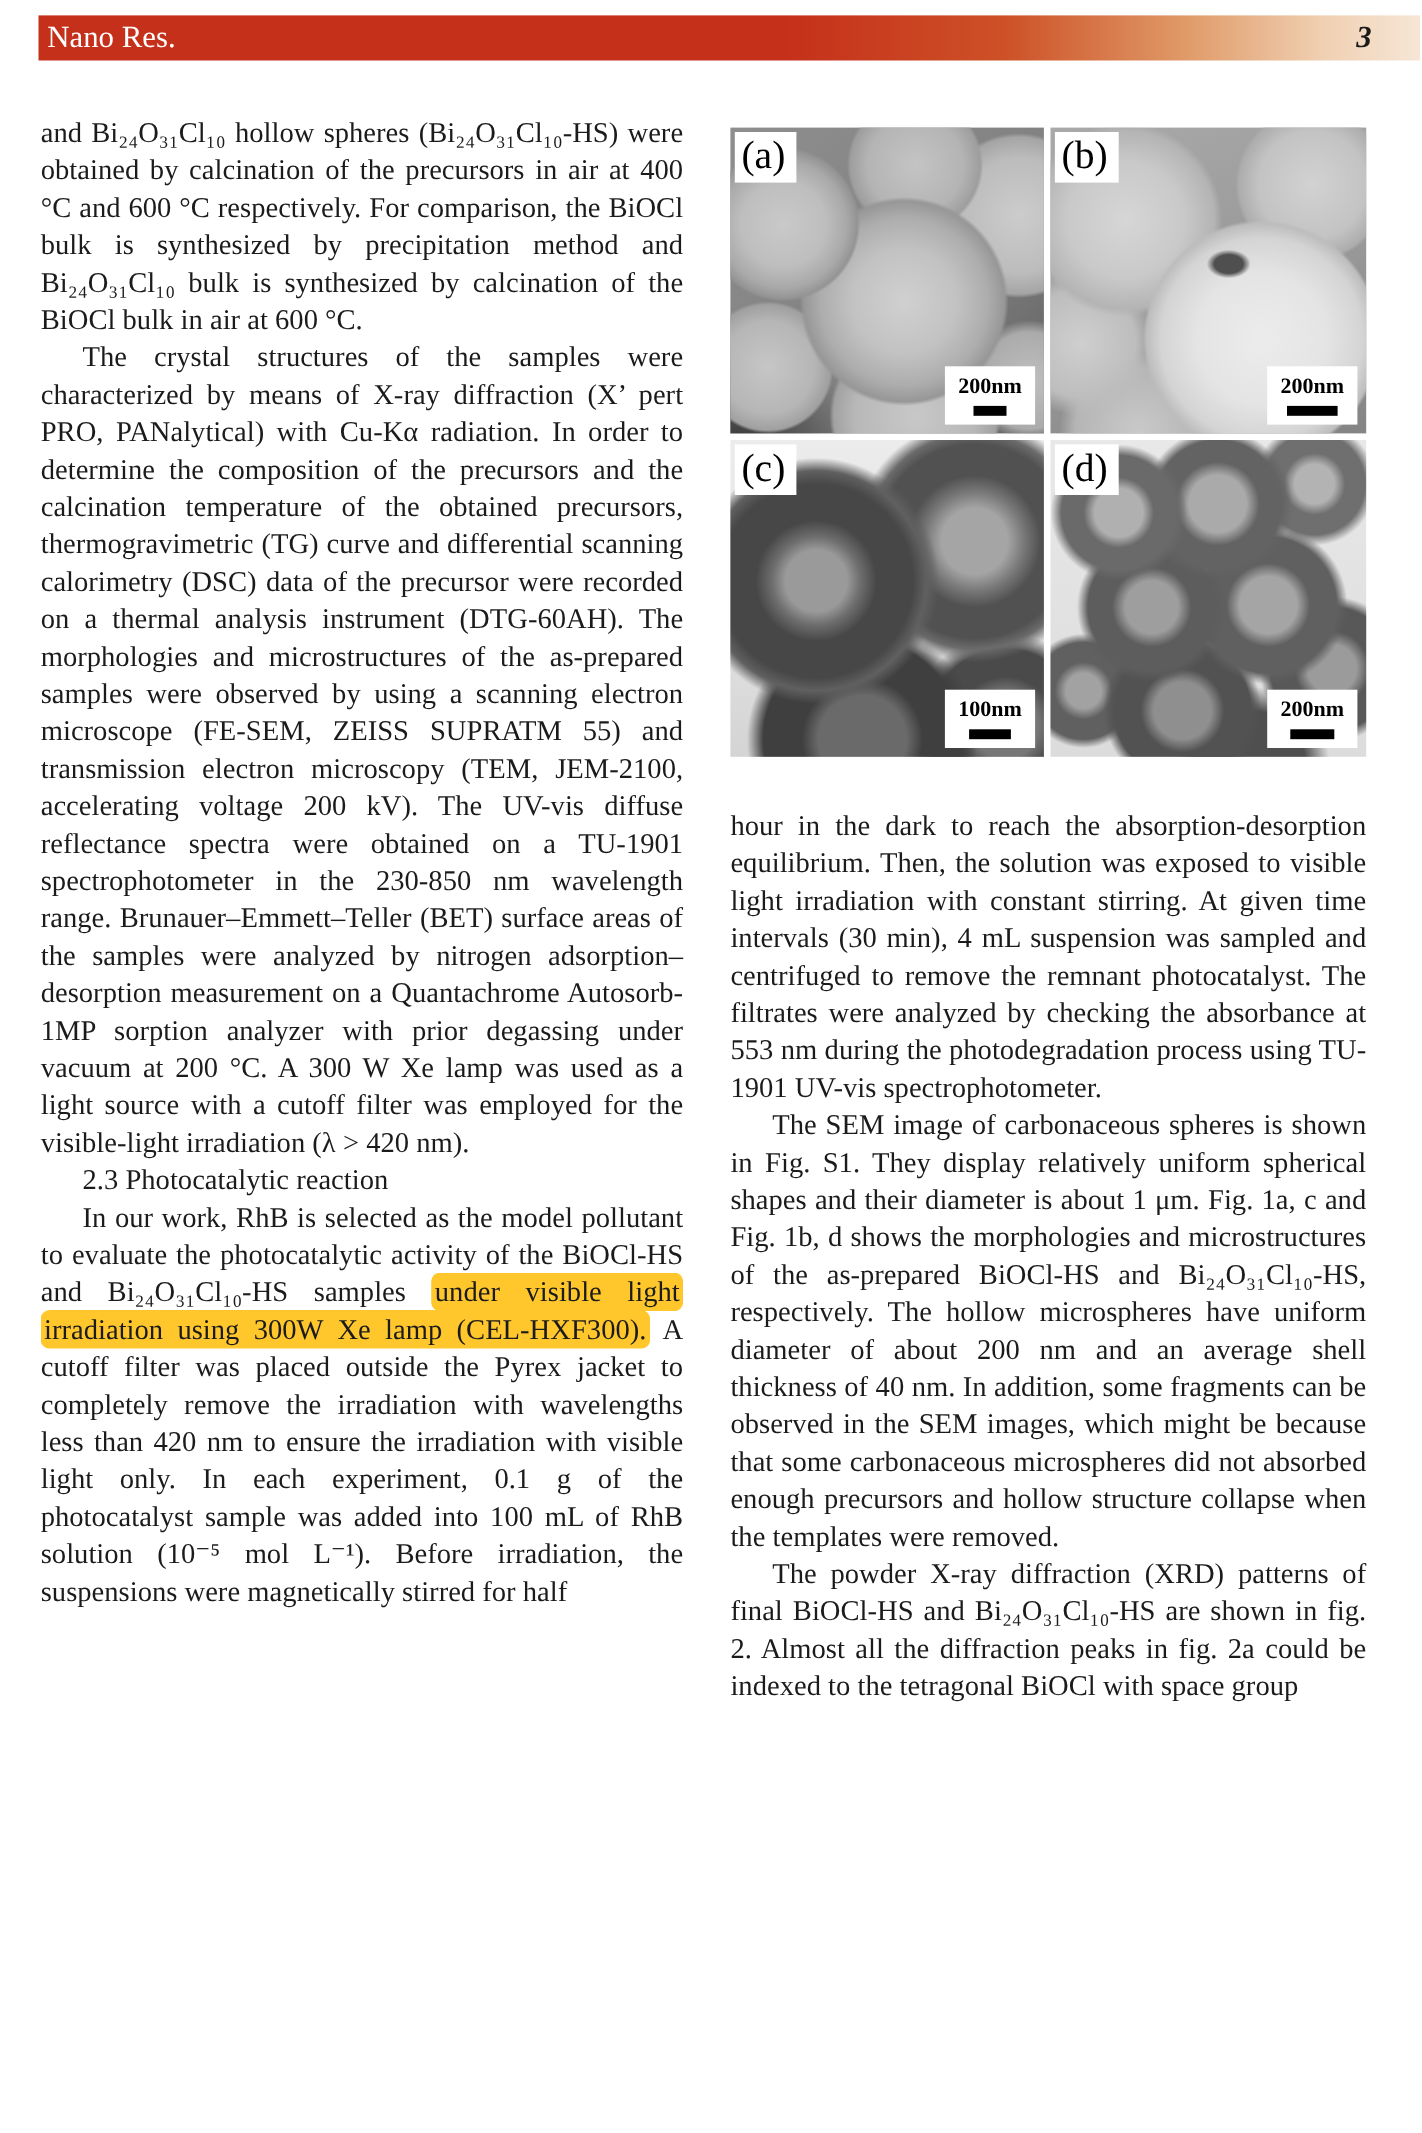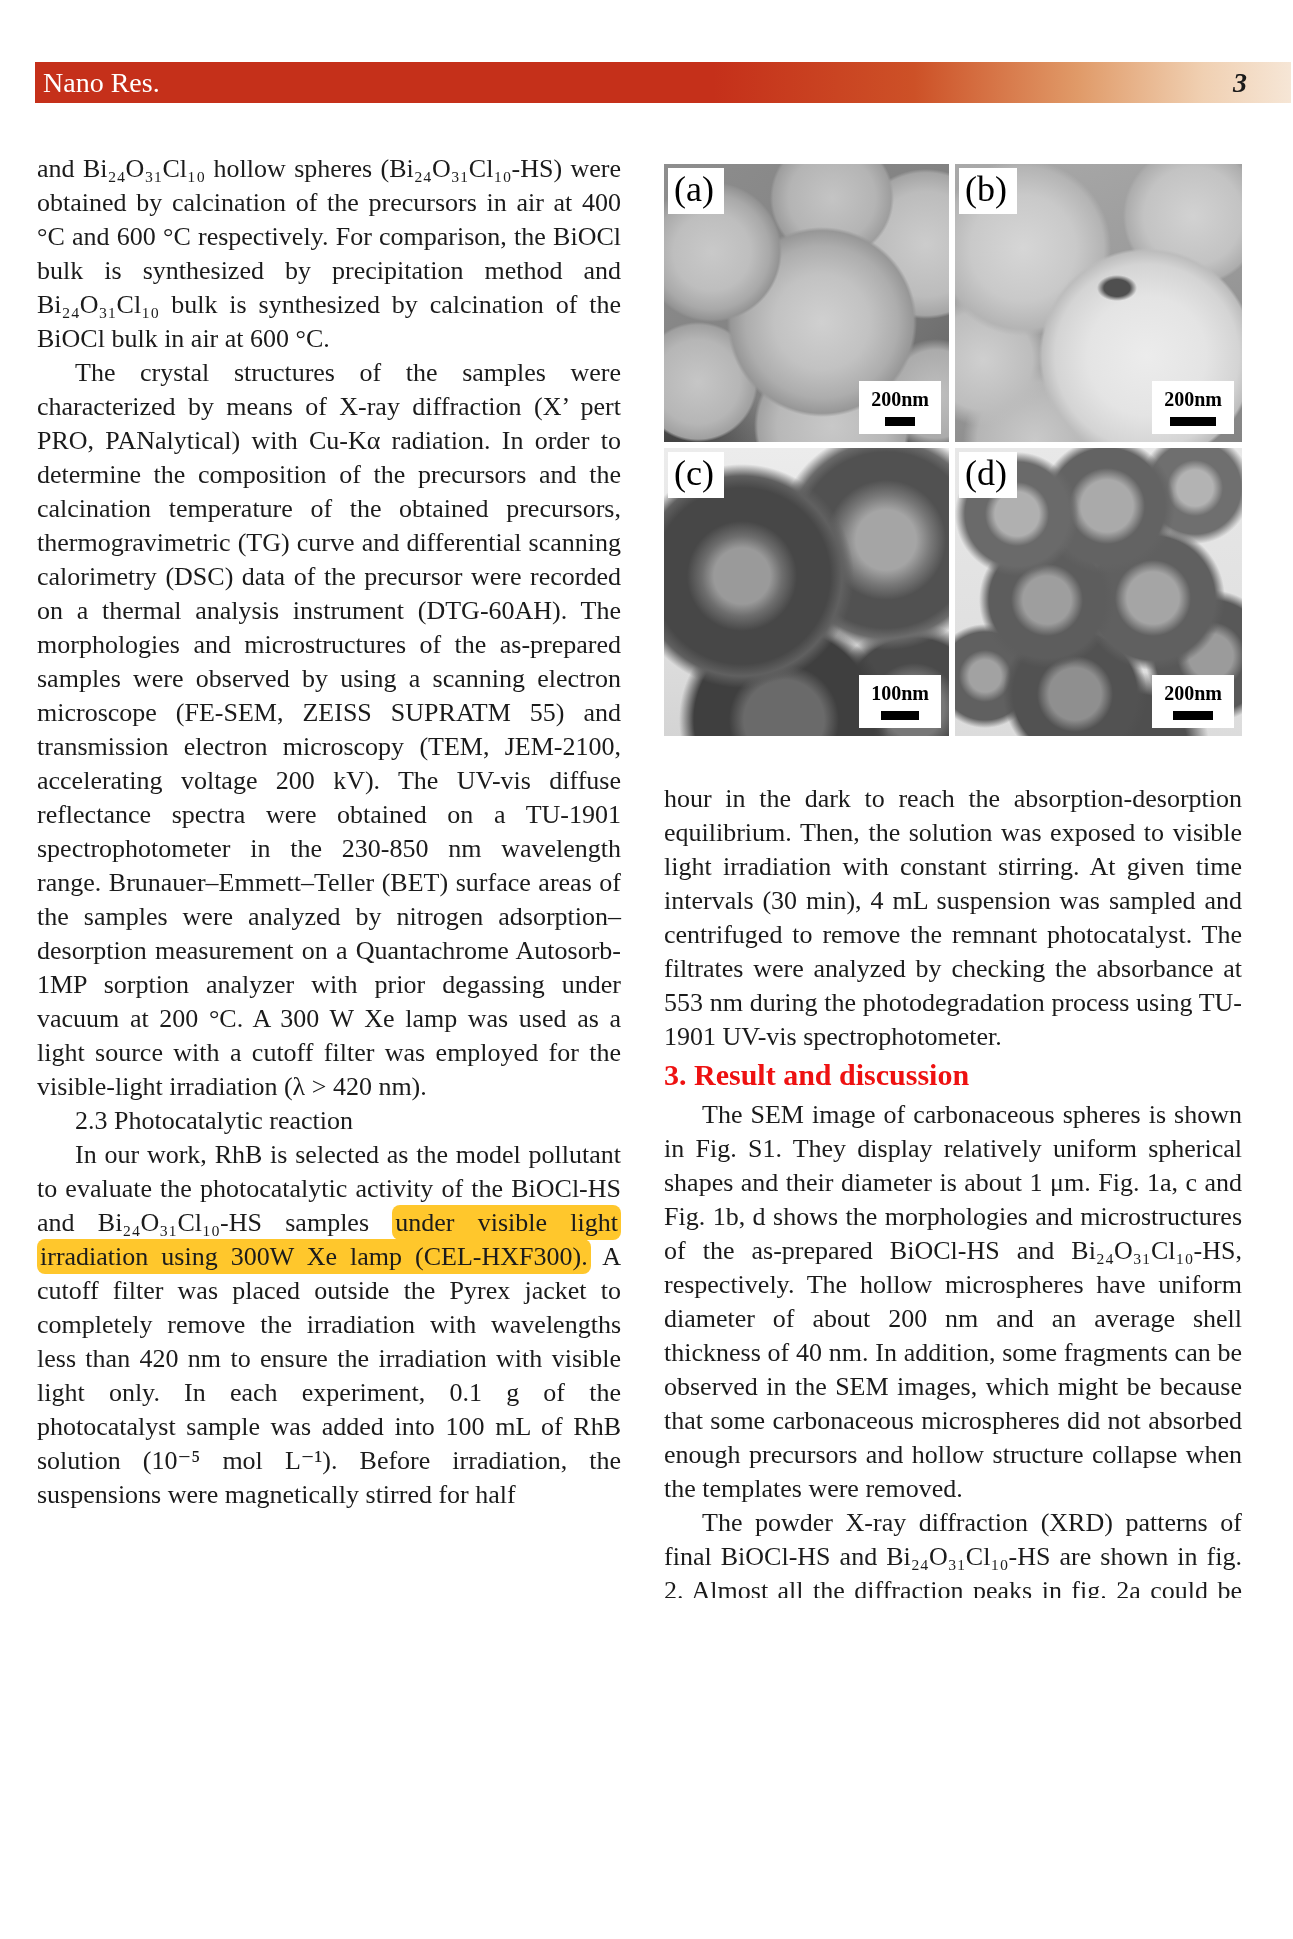--- a/index.html
+++ b/index.html
@@ -4,21 +4,20 @@
 <style>
   html, body { margin: 0; padding: 0; background: #ffffff; }
   .page {
     position: relative;
     width: 1293px;
     height: 1550px;
     background: #ffffff;
     font-family: "Liberation Serif", "DejaVu Serif", serif;
     color: #1b1b1b;
     overflow: hidden;
-    margin-top: 48px;
   }
 
   
   .header-bar {
     position: absolute;
     left: 35px; top: 14px;
     width: 1256px; height: 41px;
     background: linear-gradient(90deg,
       #c5301a 0%, #c5301a 54%, #cd5127 70%,
       #e09a68 83%, #f0d0b2 93%, #f6e6d6 100%);
@@ -226,21 +225,20 @@
         <span class="plabel">(d)</span>
         <span class="scalebox">
           <span class="stext">200nm</span>
           <span class="sbar sbar-d"></span>
         </span>
       </div>
     </div>
 
 
     <p class="para cont">hour in the dark to reach the absorption-desorption equilibrium. Then, the solution was exposed to visible light irradiation with constant stirring. At given time intervals (30 min), 4 mL suspension was sampled and centrifuged to remove the remnant photocatalyst. The filtrates were analyzed by checking the absorbance at 553 nm during the photodegradation process using TU-1901 UV-vis spectrophotometer.</p>
-    <h2 class="heading3">3. Result and discussion</h2>
     <p class="para ind">The SEM image of carbonaceous spheres is shown in Fig. S1. They display relatively uniform spherical shapes and their diameter is about 1 μm. Fig. 1a, c and Fig. 1b, d shows the morphologies and microstructures of the as-prepared BiOCl-HS and Bi₂₄O₃₁Cl₁₀-HS, respectively. The hollow microspheres have uniform diameter of about 200 nm and an average shell thickness of 40 nm. In addition, some fragments can be observed in the SEM images, which might be because that some carbonaceous microspheres did not absorbed enough precursors and hollow structure collapse when the templates were removed.</p>
     <p class="para ind">The powder X-ray diffraction (XRD) patterns of final BiOCl-HS and Bi₂₄O₃₁Cl₁₀-HS are shown in fig. 2. Almost all the diffraction peaks in fig. 2a could be indexed to the tetragonal BiOCl with space group</p>
   </div>
 
   <div class="footer">
     <span class="furl">www.theNanoResearch.com</span>
     <span class="fsep">|</span>
     <span class="furl">www.Springer.com/journal/12274</span>
     <span class="fsep">|</span>
     <span class="flogo">Nano Research</span>

